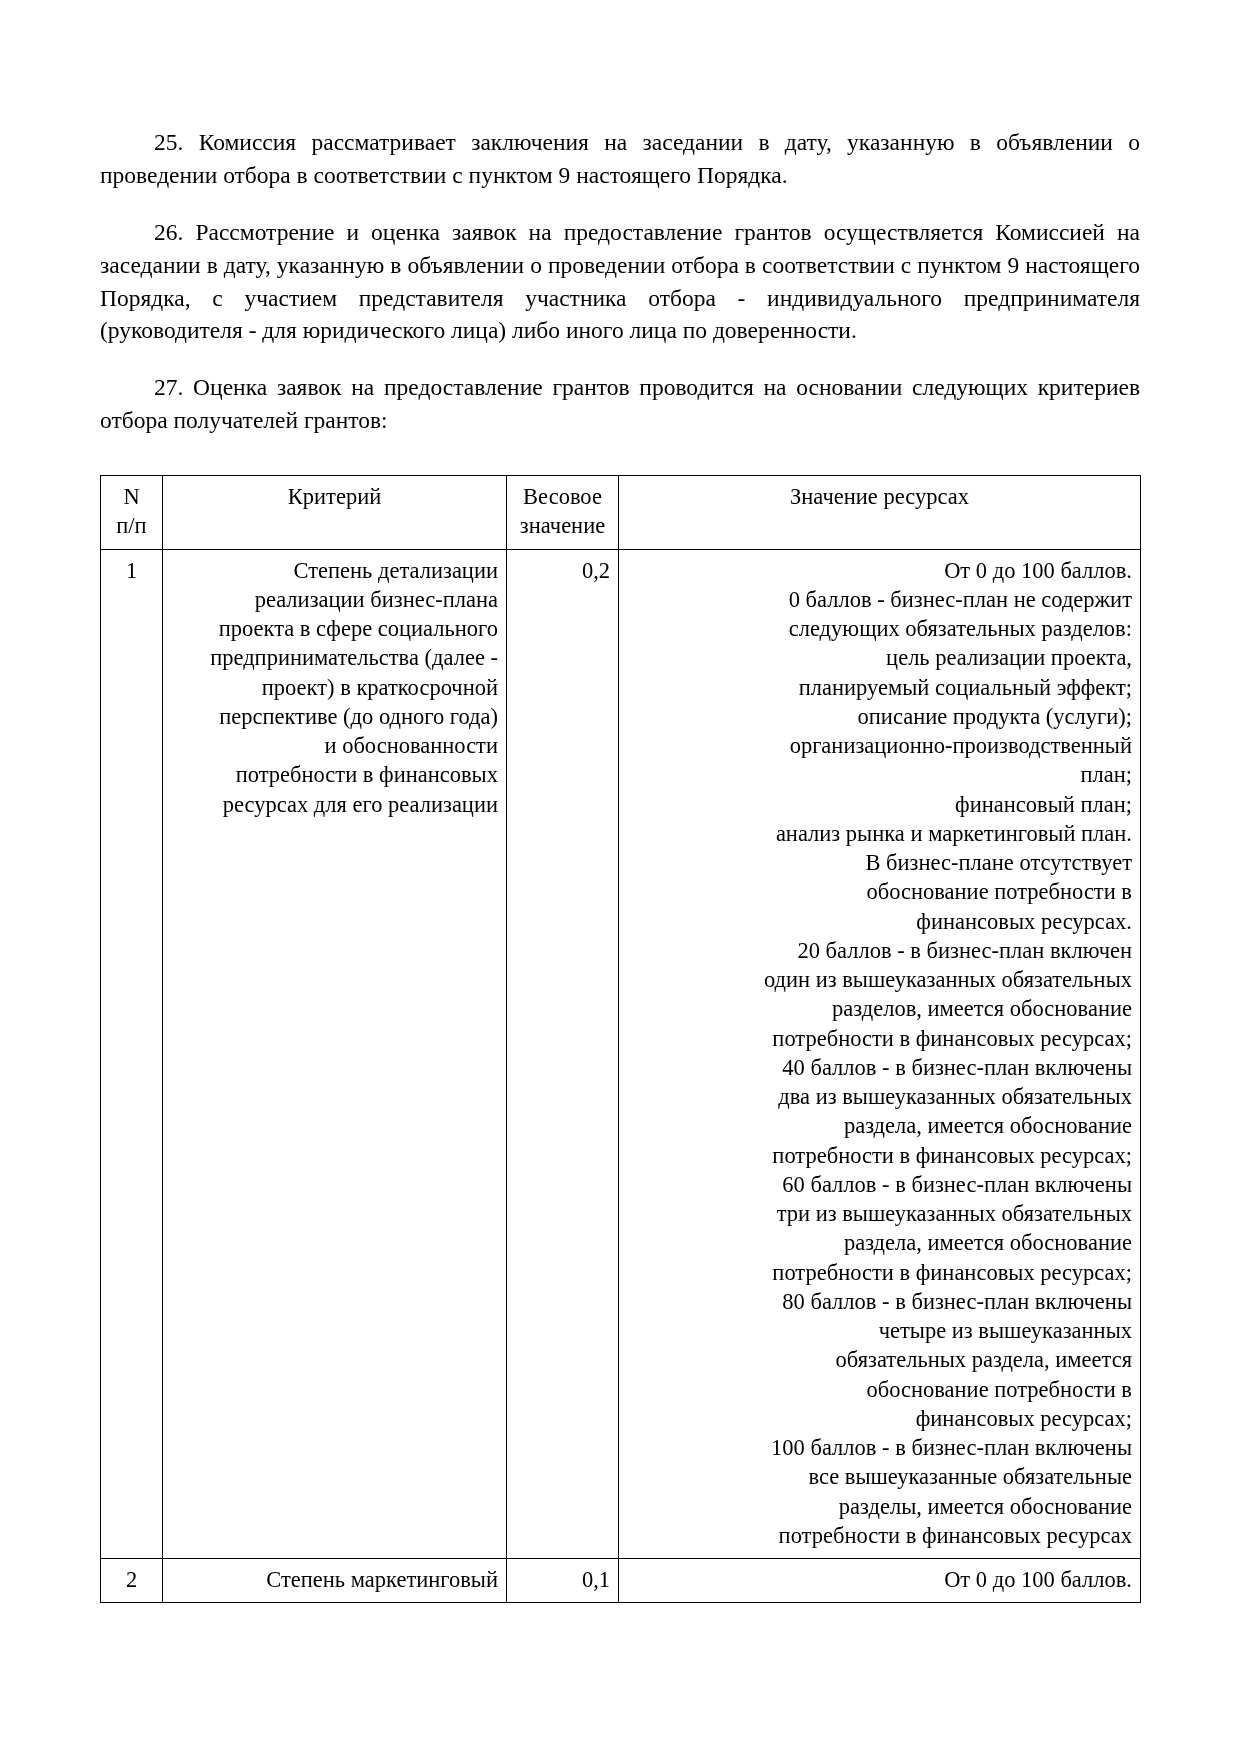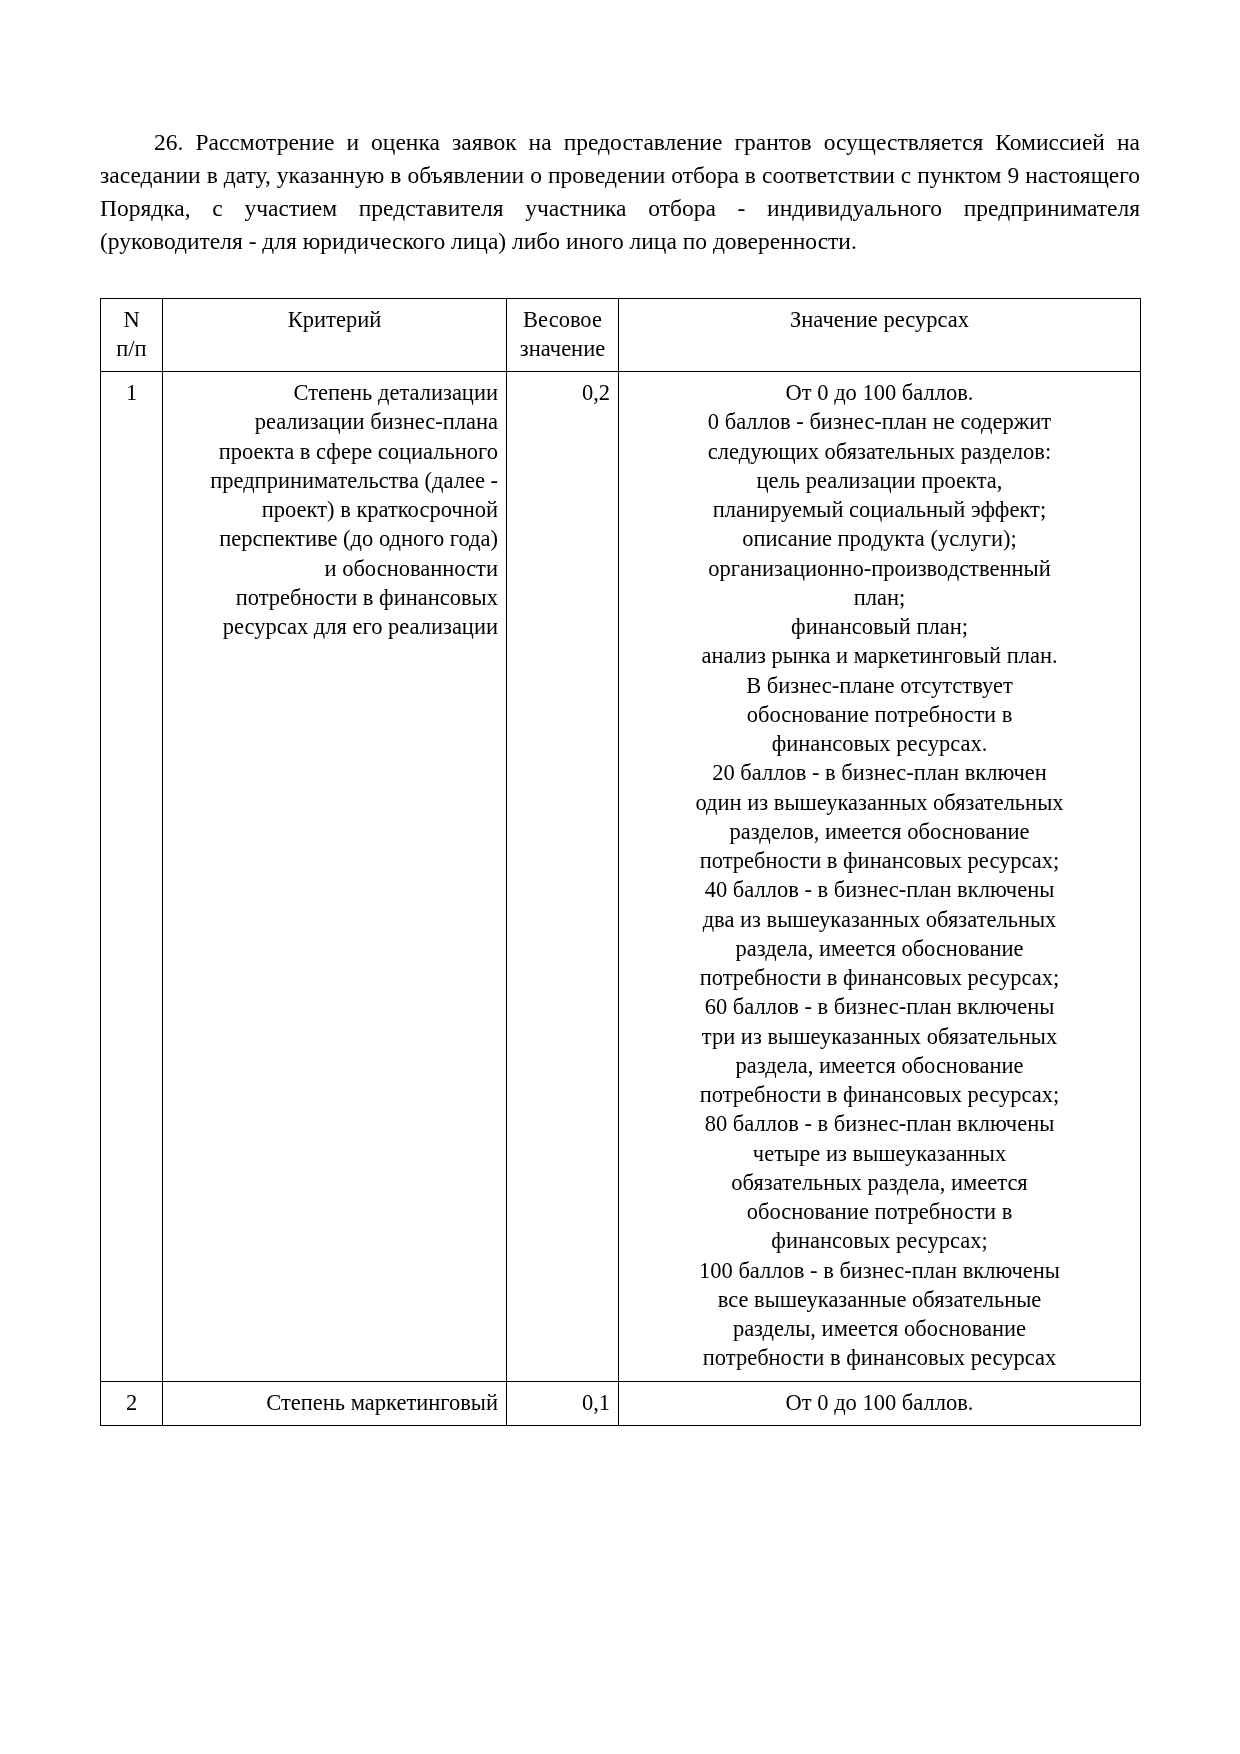--- a/index.html
+++ b/index.html
@@ -71,35 +71,37 @@
   td.cell-weight {
     text-align: right;
     padding-top: 10px;
   }
   td.cell-crit {
     text-align: right;
     padding-top: 10px;
     padding-left: 10px;
   }
   td.cell-value {
-    text-align: center;
+    text-align: right;
     padding-top: 10px;
     padding-left: 12px;
     margin-left: 38px;
   }
   .nowrapline { white-space: pre-wrap; }
 </style>
 </head>
 <body>
 
 <div class="page">
 
+  <p class="para">25. Комиссия рассматривает заключения на заседании в дату, указанную в объявлении о проведении отбора в соответствии с пунктом 9 настоящего Порядка.</p>
 
   <p class="para">26. Рассмотрение и оценка заявок на предоставление грантов осуществляется Комиссией на заседании в дату, указанную в объявлении о проведении отбора в соответствии с пунктом 9 настоящего Порядка, с участием представителя участника отбора - индивидуального предпринимателя (руководителя - для юридического лица) либо иного лица по доверенности.</p>
 
+  <p class="para tight">27. Оценка заявок на предоставление грантов проводится на основании следующих критериев отбора получателей грантов:</p>
 
   <div class="spacer-before-table"></div>
 
   <table class="criteria">
     <colgroup>
       <col class="c-num">
       <col class="c-crit">
       <col class="c-weight">
       <col class="c-value">
     </colgroup>

